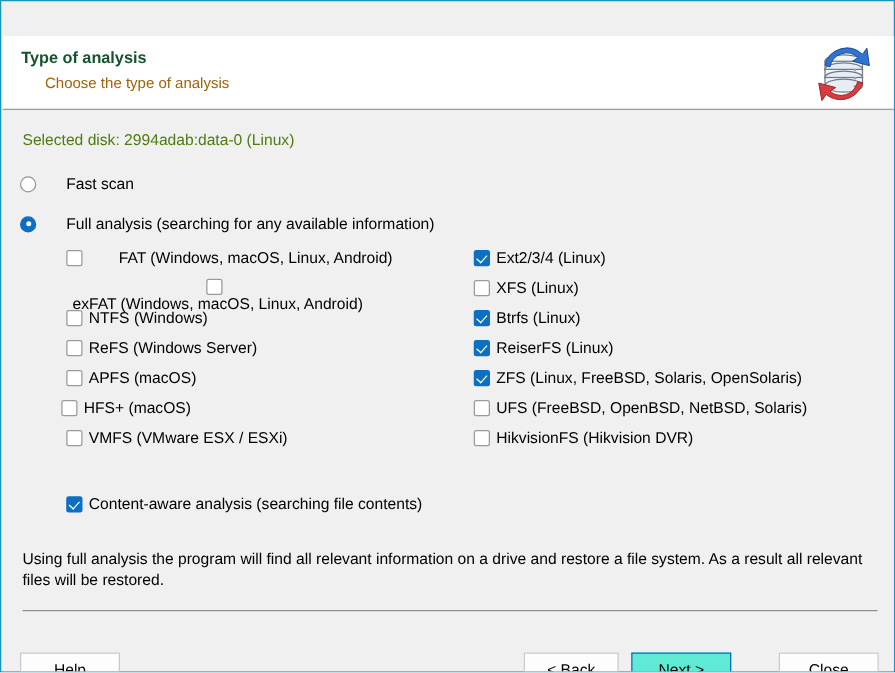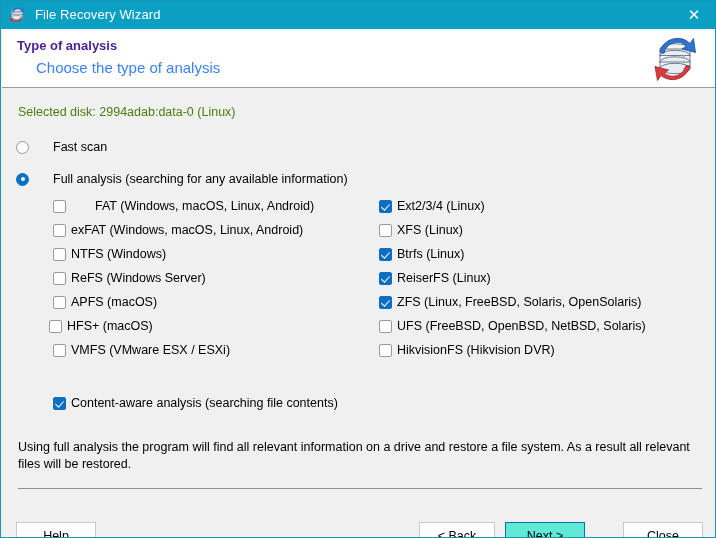--- a/index.html
+++ b/index.html
@@ -67,27 +67,27 @@
     height: 59px;
     background: #ffffff;
     border-bottom: 1px solid #9c9c9c;
     box-sizing: border-box;
   }
   #header-title {
     position: absolute;
     left: 15px; top: 9px;
     font-size: 13px;
     font-weight: bold;
-    color: #4c1d95;
+    color: #14532d;
   }
   #header-sub {
     position: absolute;
     left: 34px; top: 30px;
-    font-size: 15px;
-    color: #3b82f6;
+    font-size: 12px;
+    color: #a16207;
   }
   #header-icon {
     position: absolute;
     right: 14px; top: 4px;
     width: 54px; height: 52px;
   }
 
   
   #content {
     position: absolute;
@@ -223,35 +223,20 @@
   #btn-help   { left: 14px;  top: 412px; width: 80px; }
   #btn-back   { left: 417px; top: 412px; width: 76px; }
   #btn-next   { left: 503px; top: 412px; width: 80px; }
   #btn-close  { left: 621px; top: 412px; width: 80px; }
 </style>
 </head>
 <body>
 
 <div id="window">
 
-  <div id="titlebar">
-    <span id="app-icon">
-      <svg width="18" height="18" viewBox="0 0 18 18">
-        <ellipse cx="9" cy="5.2" rx="5.6" ry="2.2" fill="#e9eef3" stroke="#7d8a96" stroke-width="0.7"></ellipse>
-        <rect x="3.4" y="5.2" width="11.2" height="3.2" fill="#e9eef3" stroke="#7d8a96" stroke-width="0.7"></rect>
-        <ellipse cx="9" cy="8.4" rx="5.6" ry="2.2" fill="#e3e9ef" stroke="#7d8a96" stroke-width="0.7"></ellipse>
-        <rect x="3.4" y="8.4" width="11.2" height="3.2" fill="#e9eef3" stroke="#7d8a96" stroke-width="0.7"></rect>
-        <ellipse cx="9" cy="11.6" rx="5.6" ry="2.2" fill="#e3e9ef" stroke="#7d8a96" stroke-width="0.7"></ellipse>
-        <path d="M4 6 A6 6 0 0 1 14 3.4 L15.4 1.6 L15.8 6 L11.6 5.2 L13.3 4.2 A4.6 4.6 0 0 0 5.6 6.4 Z" fill="#2b6fd4"></path>
-        <path d="M14 11.5 A6 6 0 0 1 4 14.3 L2.6 16.2 L2.2 11.8 L6.4 12.6 L4.7 13.6 A4.6 4.6 0 0 0 12.4 11.3 Z" fill="#d8353a"></path>
-      </svg>
-    </span>
-    <span id="title-text">File Recovery Wizard</span>
-    <div id="close-btn">✕</div>
-  </div>
 
   <div id="header">
     <div id="header-title">Type of analysis</div>
     <div id="header-sub">Choose the type of analysis</div>
     <div id="header-icon">
       <svg width="54" height="52" viewBox="0 0 54 52">
         <ellipse cx="27" cy="16" rx="15" ry="5.2" fill="#f2f5f8" stroke="#6f7c88" stroke-width="1"></ellipse>
         <rect x="12" y="16" width="30" height="6.5" fill="#f2f5f8" stroke="#6f7c88" stroke-width="1"></rect>
         <ellipse cx="27" cy="22.5" rx="15" ry="5.2" fill="#e7edf2" stroke="#6f7c88" stroke-width="1"></ellipse>
         <rect x="12" y="22.5" width="30" height="6.5" fill="#f2f5f8" stroke="#6f7c88" stroke-width="1"></rect>
@@ -277,21 +262,21 @@
     </div>
     <div class="radio-row" style="top:83px;">
       <span class="radio checked"></span>
       <span class="radio-label">Full analysis (searching for any available information)</span>
     </div>
 
     <div class="cb-row" style="left:51px; top:110px;gap:24px;">
       <span class="cb"></span>
       <span class="cb-label">FAT (Windows, macOS, Linux, Android)</span>
     </div>
-    <div class="cb-row" style="left:51px; top:134px;">
+    <div class="cb-row" style="left:51px; top:134px;flex-direction:column;">
       <span class="cb"></span>
       <span class="cb-label">exFAT (Windows, macOS, Linux, Android)</span>
     </div>
     <div class="cb-row" style="left:51px; top:158px;">
       <span class="cb"></span>
       <span class="cb-label">NTFS (Windows)</span>
     </div>
     <div class="cb-row" style="left:51px; top:182px;">
       <span class="cb"></span>
       <span class="cb-label">ReFS (Windows Server)</span>

